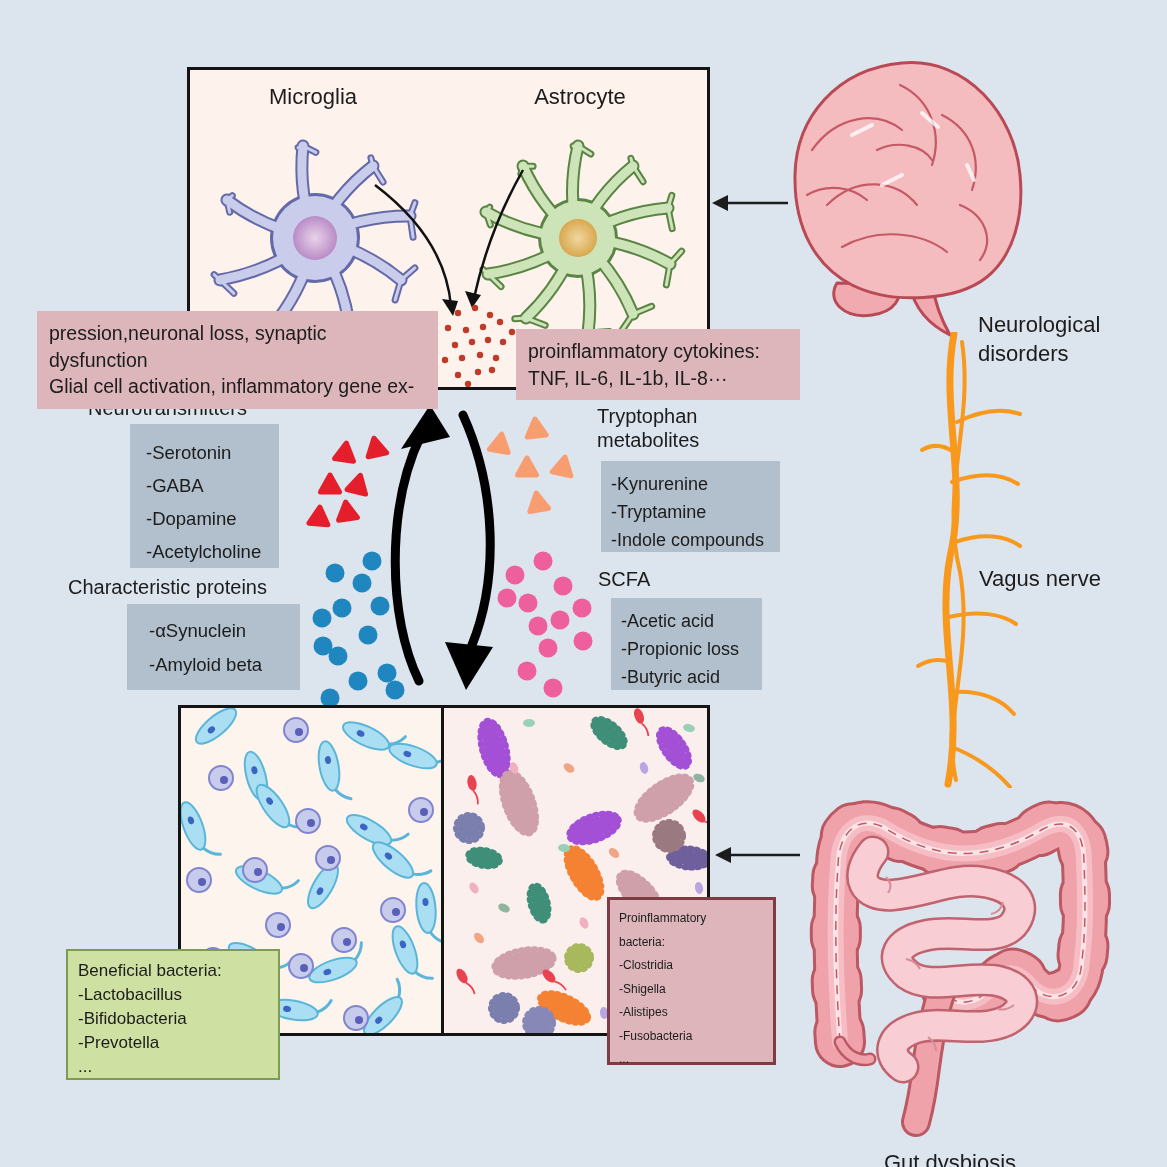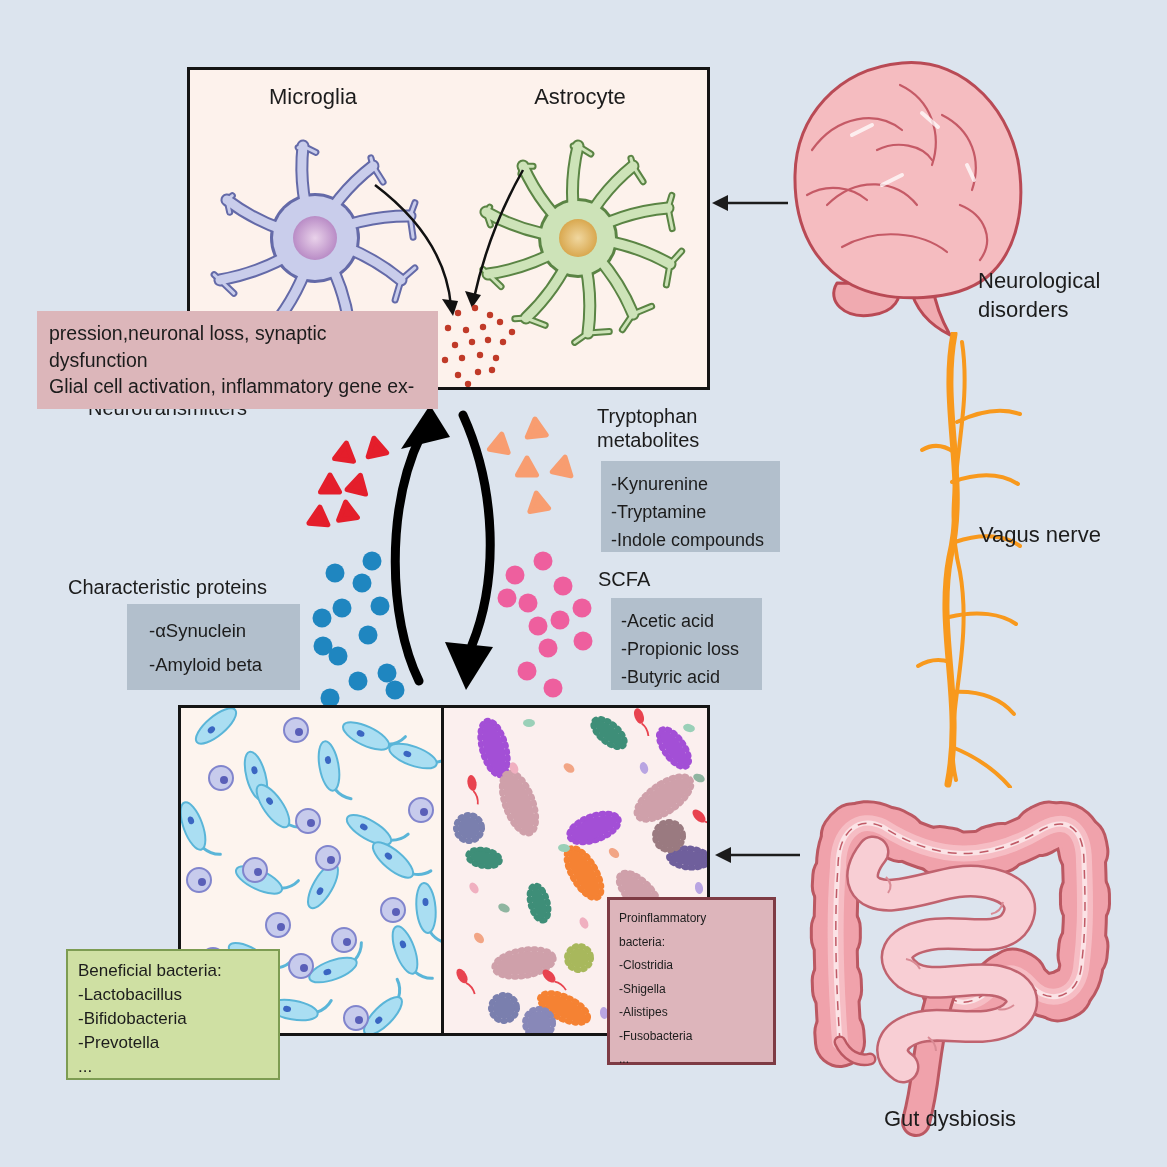--- a/index.html
+++ b/index.html
@@ -17,21 +17,21 @@
   .gray-box.cp div{line-height:34px;}
   .gray-box.sm{padding:9px 0 0 10px;font-size:18px;}
   .gray-box.sm div{line-height:28px;}
   .panel{box-sizing:border-box;border:3px solid #141414;}
   .green-note{background:#cfe0a3;border:2px solid #7d9c52;box-sizing:border-box;
               font-size:17px;padding:8px 10px;z-index:6;}
   .green-note div{line-height:24px;}
   .rose-note{background:#ddb5bb;border:3px solid #7e3b44;box-sizing:border-box;
              font-size:12px;padding:7px 9px;z-index:6;}
   .rose-note div{line-height:23.5px;}
-  .side-label{font-size:22px;line-height:29px;}
+  .side-label{font-size:22px;line-height:29px;margin-top:44px;}
   svg{display:block;}
 </style>
 </head>
 <body>
 
 <div id="canvas">
 
   <div class="abs cream-box" style="left:187px;top:67px;width:523px;height:323px;">
     <svg id="cells-svg" width="517" height="317" viewBox="0 0 517 317" style="position:absolute;left:0;top:0;">
         <defs>
@@ -152,22 +152,32 @@
         <circle cx="278" cy="314" r="3.2" fill="#c03a28"></circle>
       </svg>
     <div class="abs cell-label" style="left:28px;top:14px;width:190px;">Microglia</div>
     <div class="abs cell-label" style="left:300px;top:14px;width:180px;">Astrocyte</div>
   </div>
 
   <div class="abs pink-caption" style="left:37px;top:311px;width:401px;z-index:4;">
       <div>pression,neuronal loss, synaptic dysfunction</div>
       <div>Glial cell activation, inflammatory gene ex-</div>
     </div>
+  <div class="abs pink-caption" style="left:516px;top:329px;width:284px;z-index:4;">
+      <div>proinflammatory cytokines:</div>
+      <div>TNF, IL-6, IL-1b, IL-8···</div>
+    </div>
 
   <div class="abs heading" style="left:88px;top:396px;">Neurotransmitters</div>
+  <div class="abs gray-box nt" style="left:130px;top:424px;width:149px;height:144px;">
+      <div>-Serotonin</div>
+      <div>-GABA</div>
+      <div>-Dopamine</div>
+      <div>-Acetylcholine</div>
+    </div>
 
   <div class="abs heading" style="left:68px;top:575px;">Characteristic proteins</div>
   <div class="abs gray-box cp" style="left:127px;top:604px;width:173px;height:86px;">
       <div>-αSynuclein</div>
       <div>-Amyloid beta</div>
     </div>
 
   <div class="abs heading" style="left:597px;top:404px;">
       <div>Tryptophan</div>
       <div>metabolites</div>

